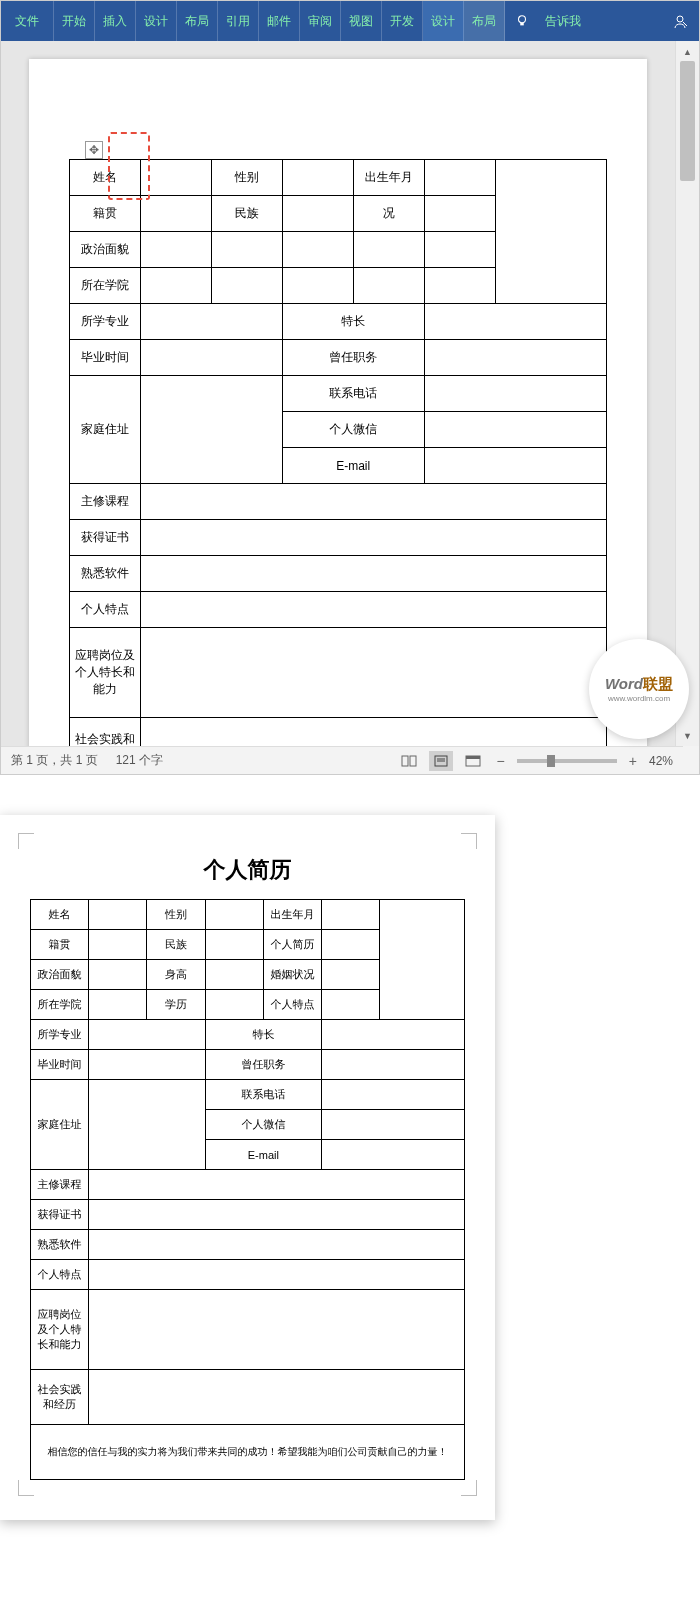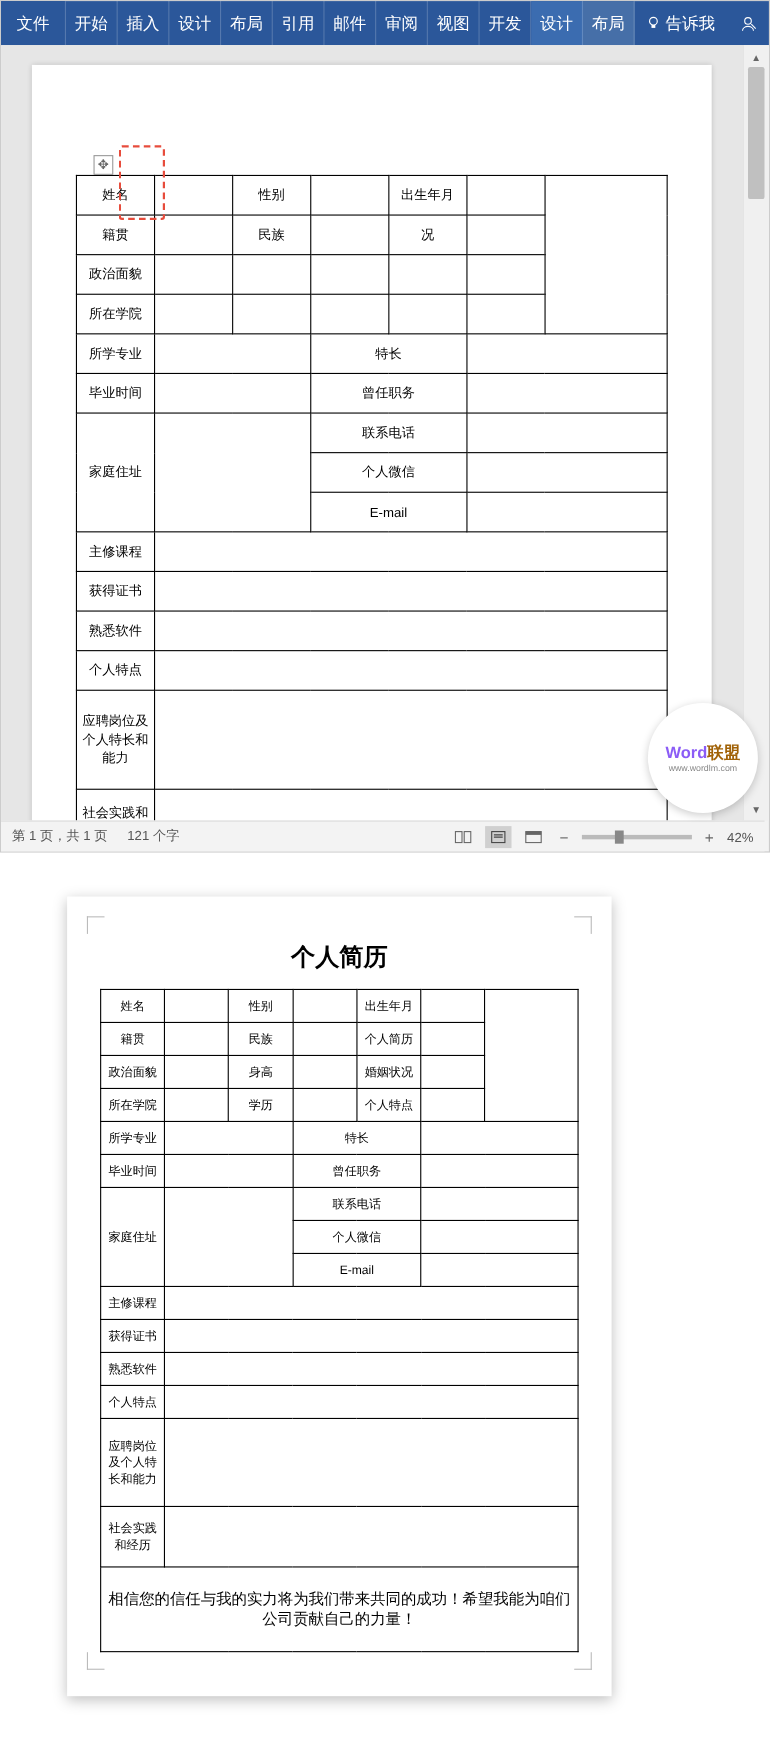--- a/index.html
+++ b/index.html
@@ -1,70 +1,70 @@
 <!DOCTYPE html>
 <html><head>
 <meta charset="utf-8">
 <style>
 * { margin: 0; padding: 0; box-sizing: border-box; }
 body { font-family: "Microsoft YaHei", sans-serif; background: #fff; }
 
 
 .word-window { width: 700px; height: 775px; position: relative; background: #f3f3f3; border: 1px solid #ccc; }
-.ribbon { background: #2b579a; height: 40px; display: flex; align-items: center; color: #ffffff; font-size: 15px; }
+.ribbon { background: #2b579a; height: 40px; display: flex; align-items: center; color: #86efac; font-size: 12px; }
 .ribbon-tab { padding: 0 8px; height: 40px; display: flex; align-items: center; cursor: pointer; border-right: 1px solid rgba(255,255,255,0.2); }
 .ribbon-tab.active { background: #3b6cb0; }
 .ribbon-tab.active2 { background: #466fa8; }
 .ribbon-file { background: #2b579a; padding: 0 14px; }
-.ribbon-tell { display: flex; align-items: center; gap: 4px; padding: 0 10px; }
+.ribbon-tell { display: flex; align-items: center; gap: 16px; padding: 0 10px; }
 .ribbon-right { margin-left: auto; padding: 0 8px; display: flex; align-items: center; }
 .bulb-icon { width: 14px; height: 14px; }
 
 .doc-area { position: absolute; top: 40px; left: 0; right: 24px; bottom: 28px; background: #e6e6e6; overflow: hidden; }
 .page { background: #fff; margin: 18px auto 0; width: 618px; height: 700px; position: relative; box-shadow: 0 0 5px rgba(0,0,0,0.2); padding: 40px 40px; }
 .table-move { position: absolute; top: 82px; left: 56px; width: 18px; height: 18px; border: 1px solid #999; background: #fff; display: flex; align-items: center; justify-content: center; font-size: 12px; color: #666; }
 .red-dash { position: absolute; top: 73px; left: 79px; width: 42px; height: 68px; border: 2px dashed #e74c3c; border-radius: 3px; z-index: 5; }
 
 .resume-table { border-collapse: collapse; width: 100%; font-size: 12px; }
 .resume-table td { border: 1px solid #000; padding: 8px 4px; text-align: center; height: 36px; }
 
 .enter-key { position: absolute; top: 110px; left: 150px; width: 240px; height: 150px; z-index: 10; }
 .enter-key svg { width: 100%; height: 100%; filter: drop-shadow(3px 5px 8px rgba(0,0,0,0.4)); }
 
 .watermark { position: absolute; bottom: 35px; right: 10px; width: 100px; height: 100px; border-radius: 50%; background: #fff; display: flex; flex-direction: column; align-items: center; justify-content: center; box-shadow: 0 2px 8px rgba(0,0,0,0.2); z-index: 20; }
 .watermark-text { font-size: 15px; font-weight: bold; }
-.watermark-text .w1 { color: #8b5cf6; }
+.watermark-text .w1 { color: #737373; font-style: italic; }
 .watermark-text .w2 { color: #a16207; }
 .watermark-url { font-size: 8px; color: #888; }
 
 .scrollbar-v { position: absolute; top: 40px; right: 0; width: 24px; bottom: 28px; background: #f0f0f0; border-left: 1px solid #ddd; }
 .scroll-thumb { position: absolute; top: 20px; left: 4px; width: 15px; height: 120px; background: #c0c0c0; border-radius: 2px; }
 .scroll-arrow { position: absolute; left: 4px; width: 15px; height: 15px; display: flex; align-items: center; justify-content: center; font-size: 9px; color: #666; }
 
-.statusbar { position: absolute; bottom: 0; left: 0; right: 4px; height: 28px; background: #f3f3f3; border-top: 1px solid #ddd; display: flex; align-items: center; font-size: 12px; color: #555; padding: 12px 10px; }
+.statusbar { position: absolute; bottom: 0; left: 0; right: 16px; height: 28px; background: #f3f3f3; border-top: 1px solid #ddd; display: flex; align-items: center; font-size: 12px; color: #555; padding: 12px 10px; }
 .status-left { display: flex; gap: 18px; }
 .status-right { margin-left: auto; display: flex; align-items: center; gap: 8px; }
 .view-btn { width: 24px; height: 20px; display: flex; align-items: center; justify-content: center; border: 1px solid transparent; }
 .view-btn.active { background: #d0d0d0; }
 .zoom-slider { width: 100px; height: 4px; background: #bbb; position: relative; }
 .zoom-thumb { position: absolute; top: -4px; left: 30px; width: 8px; height: 12px; background: #888; }
 .zoom-minus, .zoom-plus { font-size: 14px; color: #666; padding: 0 4px; cursor: pointer; }
 
 
-.preview-wrap { width: 556px; padding: 40px 0; display: flex; justify-content: flex-end; }
+.preview-wrap { width: 556px; padding: 40px 0; display: flex; justify-content: flex-start; }
 .preview-page { width: 495px; background: #fff; box-shadow: 0 3px 12px rgba(0,0,0,0.25); padding: 30px 30px 40px; position: relative; }
 .corner { position: absolute; width: 16px; height: 16px; }
 .corner.tl { top: 18px; left: 18px; border-left: 1px solid #bbb; border-top: 1px solid #bbb; }
 .corner.tr { top: 18px; right: 18px; border-right: 1px solid #bbb; border-top: 1px solid #bbb; }
 .corner.bl { bottom: 24px; left: 18px; border-left: 1px solid #bbb; border-bottom: 1px solid #bbb; }
 .corner.br { bottom: 24px; right: 18px; border-right: 1px solid #bbb; border-bottom: 1px solid #bbb; }
 .preview-title { text-align: center; font-size: 22px; font-weight: bold; margin: 10px 0 14px; }
 .preview-table { border-collapse: collapse; width: 100%; font-size: 11px; }
 .preview-table td { border: 1px solid #000; padding: 6px 3px; text-align: center; height: 30px; }
-.preview-table .footer-text { font-size: 14px; padding: 20px 4px; }
+.preview-table .footer-text { font-size: 10px; padding: 20px 4px; }
 </style>
 </head>
 <body>
 
 <div class="word-window">
   <div class="ribbon">
     <div class="ribbon-tab ribbon-file">文件</div>
     <div class="ribbon-tab">开始</div>
     <div class="ribbon-tab">插入</div>
     <div class="ribbon-tab">设计</div>

